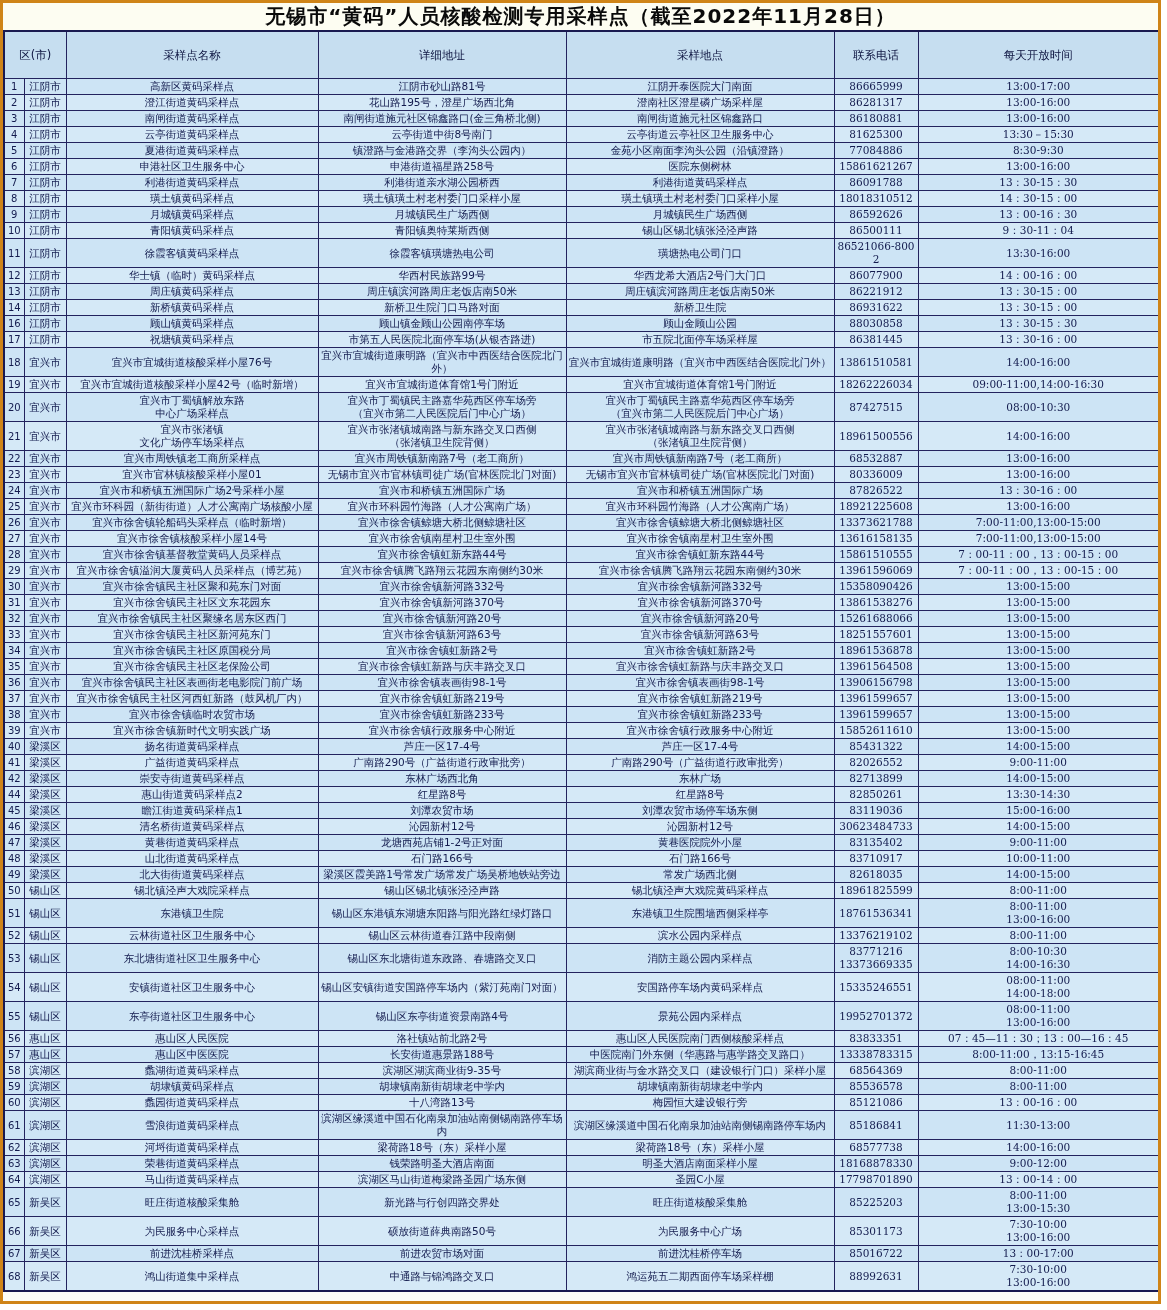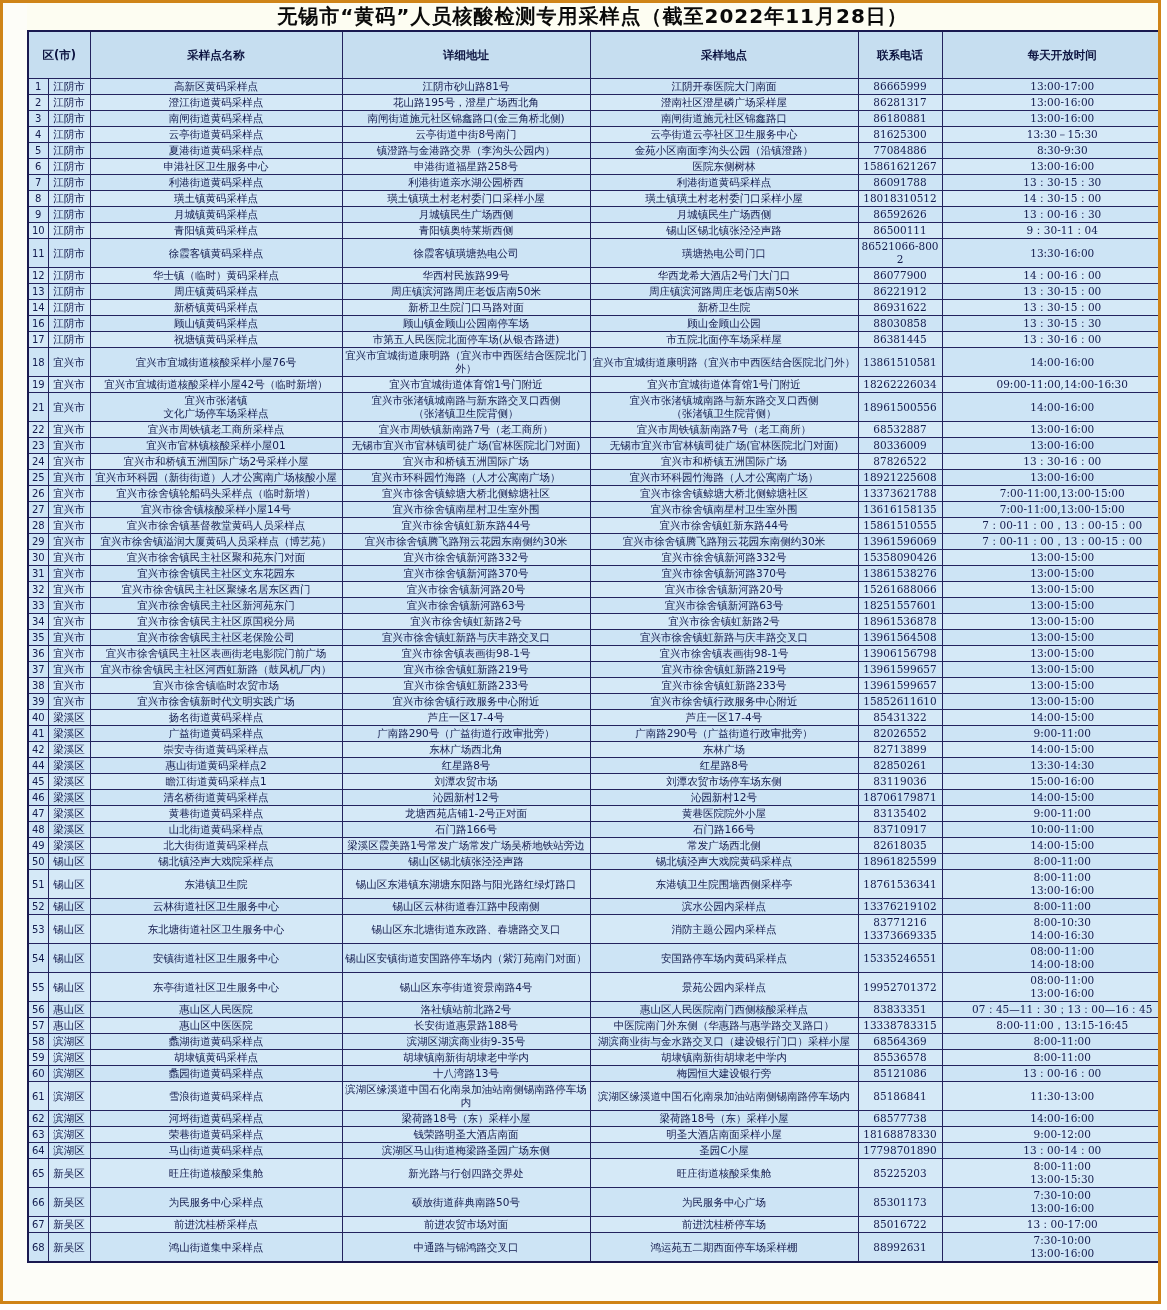--- a/index.html
+++ b/index.html
@@ -1,41 +1,40 @@
 <!DOCTYPE html>
 <html lang="zh"><head>
 <meta charset="utf-8">
 <style>
   html,body{margin:0;padding:0;background:#fff;}
   .page{
     width:1161px;height:1304px;box-sizing:border-box;
     border:3px solid #cf8418;background:#fdfdf8;
     font-family:"DejaVu Sans","Liberation Sans",sans-serif;
     overflow:hidden;
-    padding-left:24px;
   }
   .title-bar{
     height:27px;display:flex;align-items:center;justify-content:center;
     background:#fdfdf2;
   }
   .title-bar h1{
     margin:0;font-size:20px;font-weight:bold;color:#0a0a0a;letter-spacing:1px;
   }
   table{
     border-collapse:collapse;table-layout:fixed;width:1155px;margin:0 auto;
     background:#cde4f5;
   }
   th,td{
     border:1px solid #23235e;
     font-size:10.5px;line-height:13px;
     color:#131b4e;text-align:center;vertical-align:middle;
     padding:1px 2px;overflow:hidden;white-space:pre-line;word-break:break-all;
   }
   thead th{
-    background:#c6def0;font-size:11.5px;font-weight:bold;height:44px;color:#0d1440;
+    background:#c6def0;font-size:11.5px;font-weight:normal;height:44px;color:#0d1440;
   }
   tbody td{background:#cde4f5;}
   tbody tr:nth-child(even) td{background:#d5e9f7;}
   tbody td.num{font-size:10px;}
   tbody td.phone{font-family:"DejaVu Serif","Liberation Serif",serif;font-size:10.5px;}
   tbody td.hours{font-family:"DejaVu Serif","Liberation Serif",serif;font-size:10.5px;}
   table{border:2px solid #1a1a50;}
 </style>
 </head>
 <body>
@@ -221,20 +220,32 @@
         <tr>
           <td class="num">19</td>
           <td class="district">宜兴市</td>
           <td class="name">宜兴市宜城街道核酸采样小屋42号（临时新增）</td>
           <td class="addr">宜兴市宜城街道体育馆1号门附近</td>
           <td class="loc">宜兴市宜城街道体育馆1号门附近</td>
           <td class="phone">18262226034</td>
           <td class="hours">09:00-11:00,14:00-16:30</td>
         </tr>
         <tr>
+          <td class="num">20</td>
+          <td class="district">宜兴市</td>
+          <td class="name">宜兴市丁蜀镇解放东路
+中心广场采样点</td>
+          <td class="addr">宜兴市丁蜀镇民主路嘉华苑西区停车场旁
+（宜兴市第二人民医院后门中心广场）</td>
+          <td class="loc">宜兴市丁蜀镇民主路嘉华苑西区停车场旁
+（宜兴市第二人民医院后门中心广场）</td>
+          <td class="phone">87427515</td>
+          <td class="hours">08:00-10:30</td>
+        </tr>
+        <tr>
           <td class="num">21</td>
           <td class="district">宜兴市</td>
           <td class="name">宜兴市张渚镇
 文化广场停车场采样点</td>
           <td class="addr">宜兴市张渚镇城南路与新东路交叉口西侧
 （张渚镇卫生院背侧）</td>
           <td class="loc">宜兴市张渚镇城南路与新东路交叉口西侧
 （张渚镇卫生院背侧）</td>
           <td class="phone">18961500556</td>
           <td class="hours">14:00-16:00</td>
@@ -445,21 +456,21 @@
           <td class="loc">刘潭农贸市场停车场东侧</td>
           <td class="phone">83119036</td>
           <td class="hours">15:00-16:00</td>
         </tr>
         <tr>
           <td class="num">46</td>
           <td class="district">梁溪区</td>
           <td class="name">清名桥街道黄码采样点</td>
           <td class="addr">沁园新村12号</td>
           <td class="loc">沁园新村12号</td>
-          <td class="phone">18706179871</td>
+          <td class="phone">30623484733</td>
           <td class="hours">14:00-15:00</td>
         </tr>
         <tr>
           <td class="num">47</td>
           <td class="district">梁溪区</td>
           <td class="name">黄巷街道黄码采样点</td>
           <td class="addr">龙塘西苑店铺1-2号正对面</td>
           <td class="loc">黄巷医院院外小屋</td>
           <td class="phone">83135402</td>
           <td class="hours">9:00-11:00</td>

